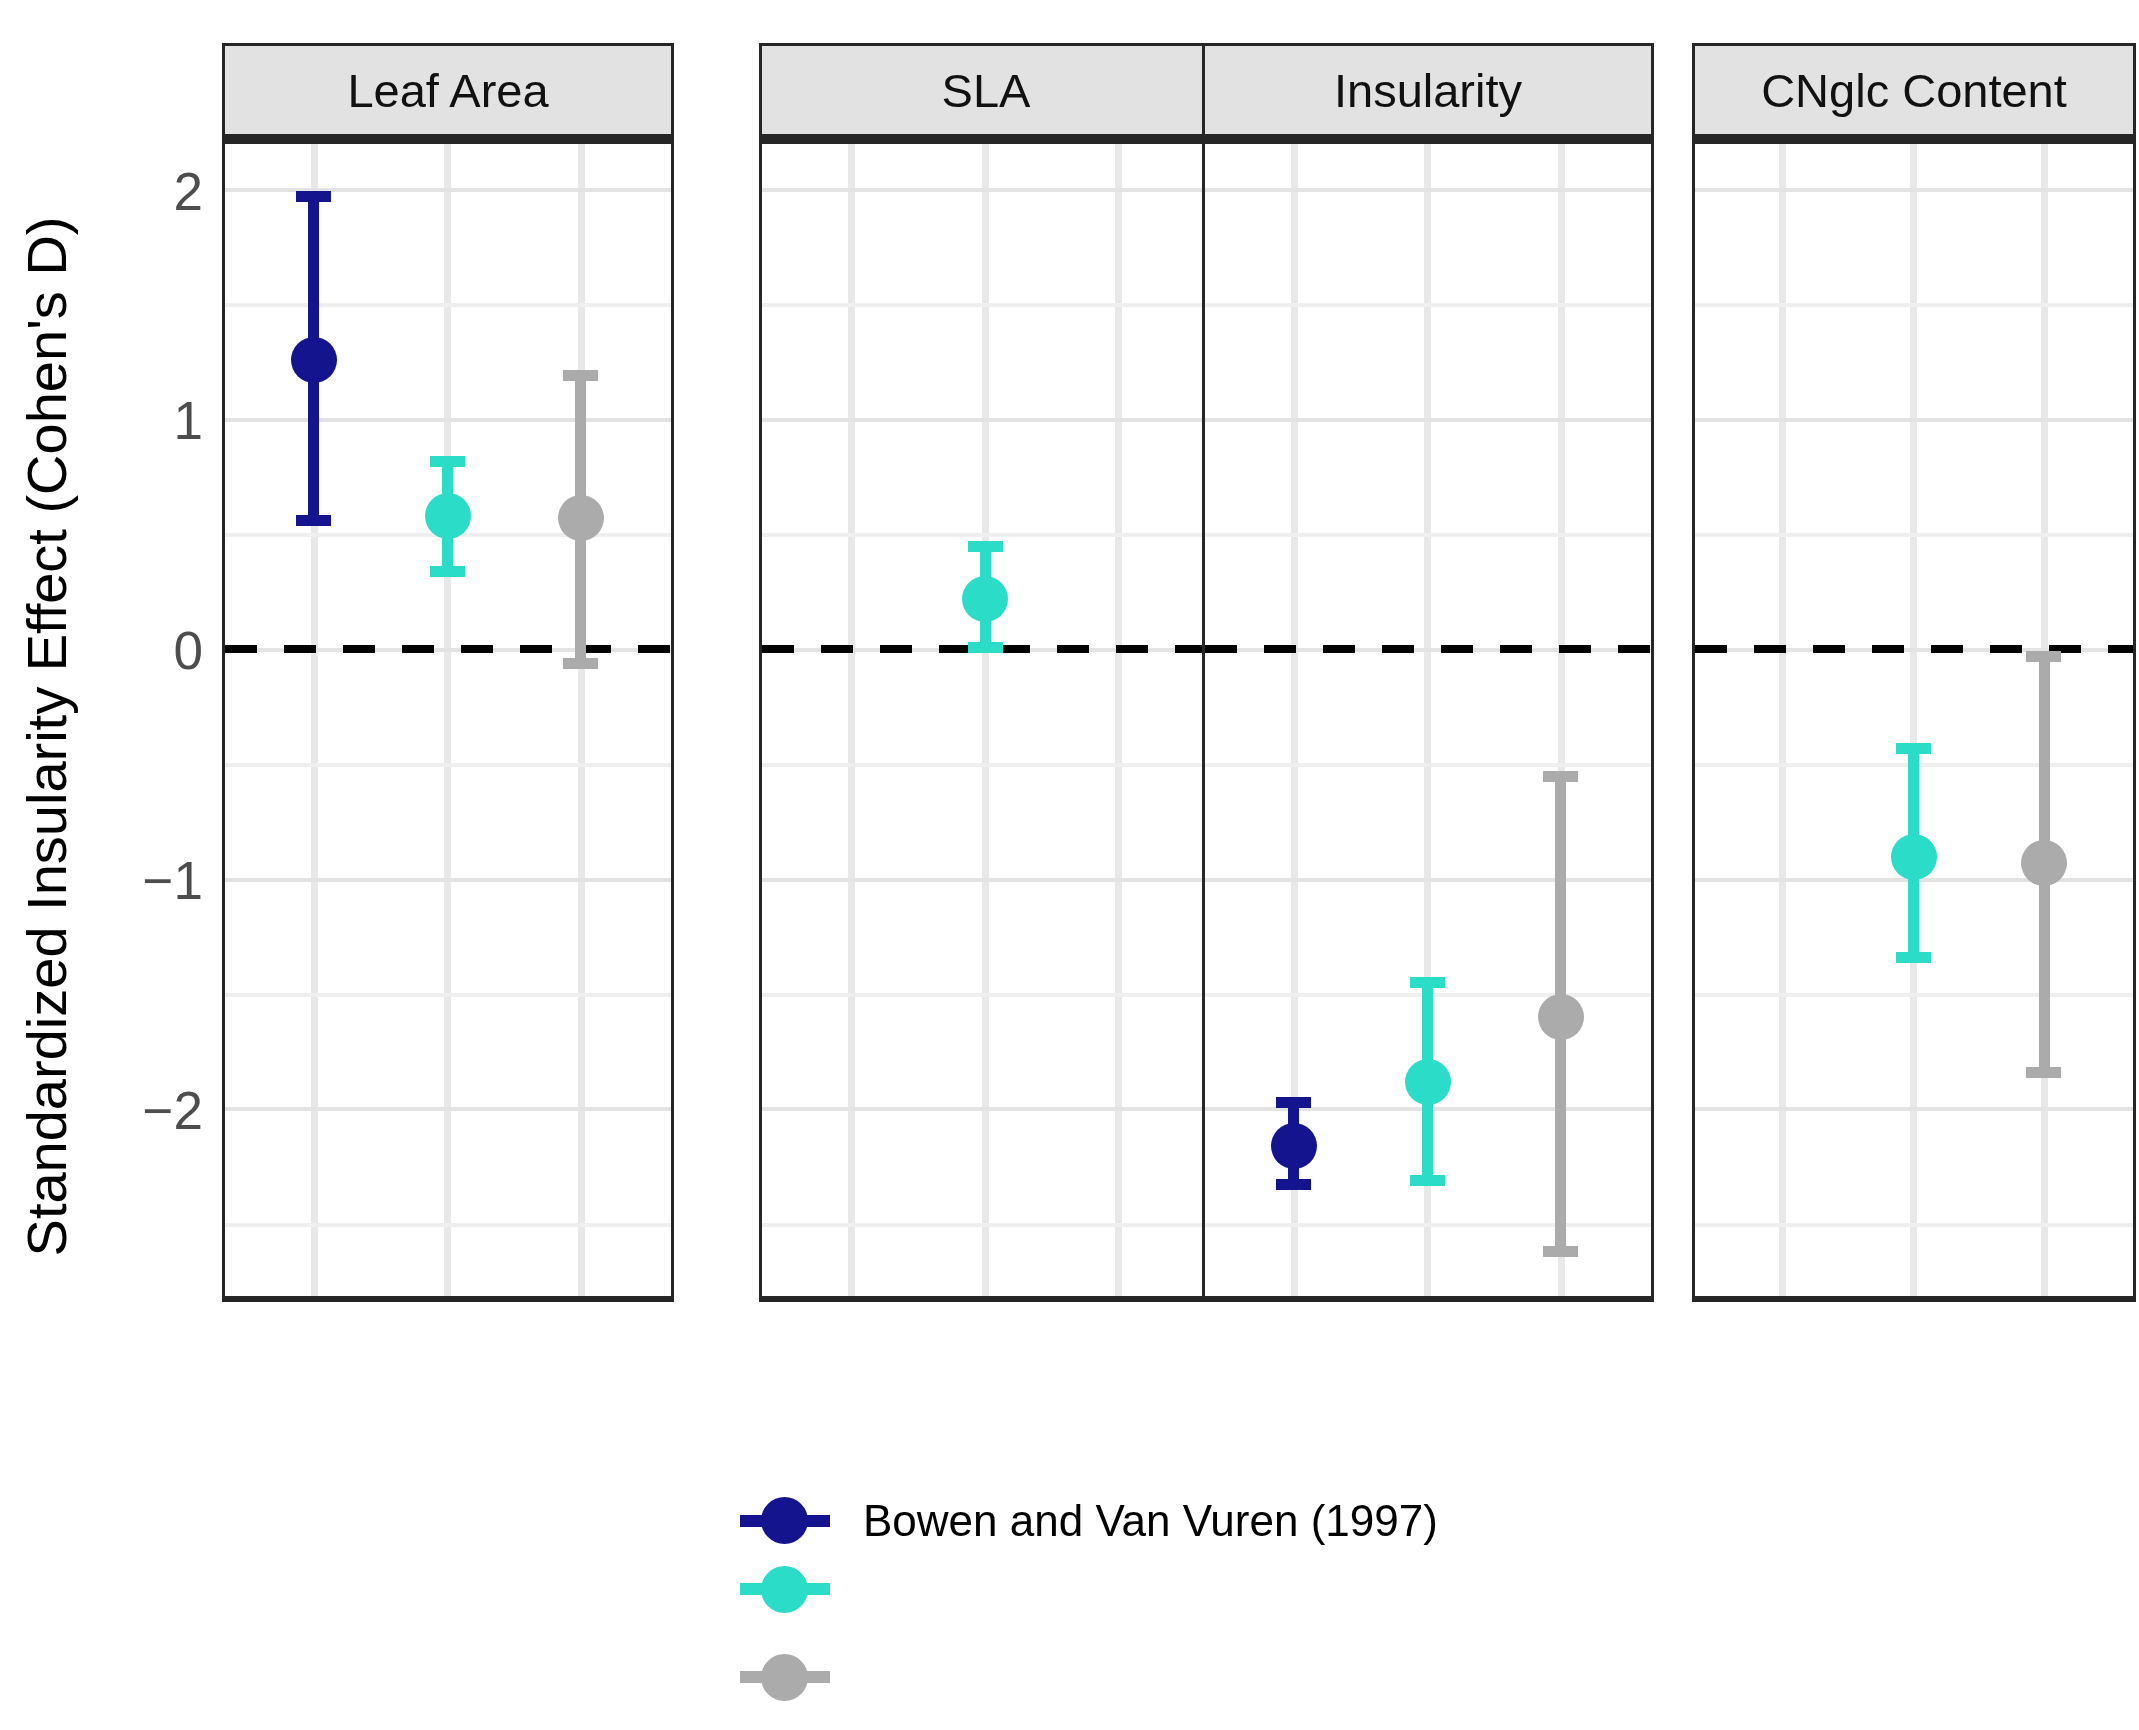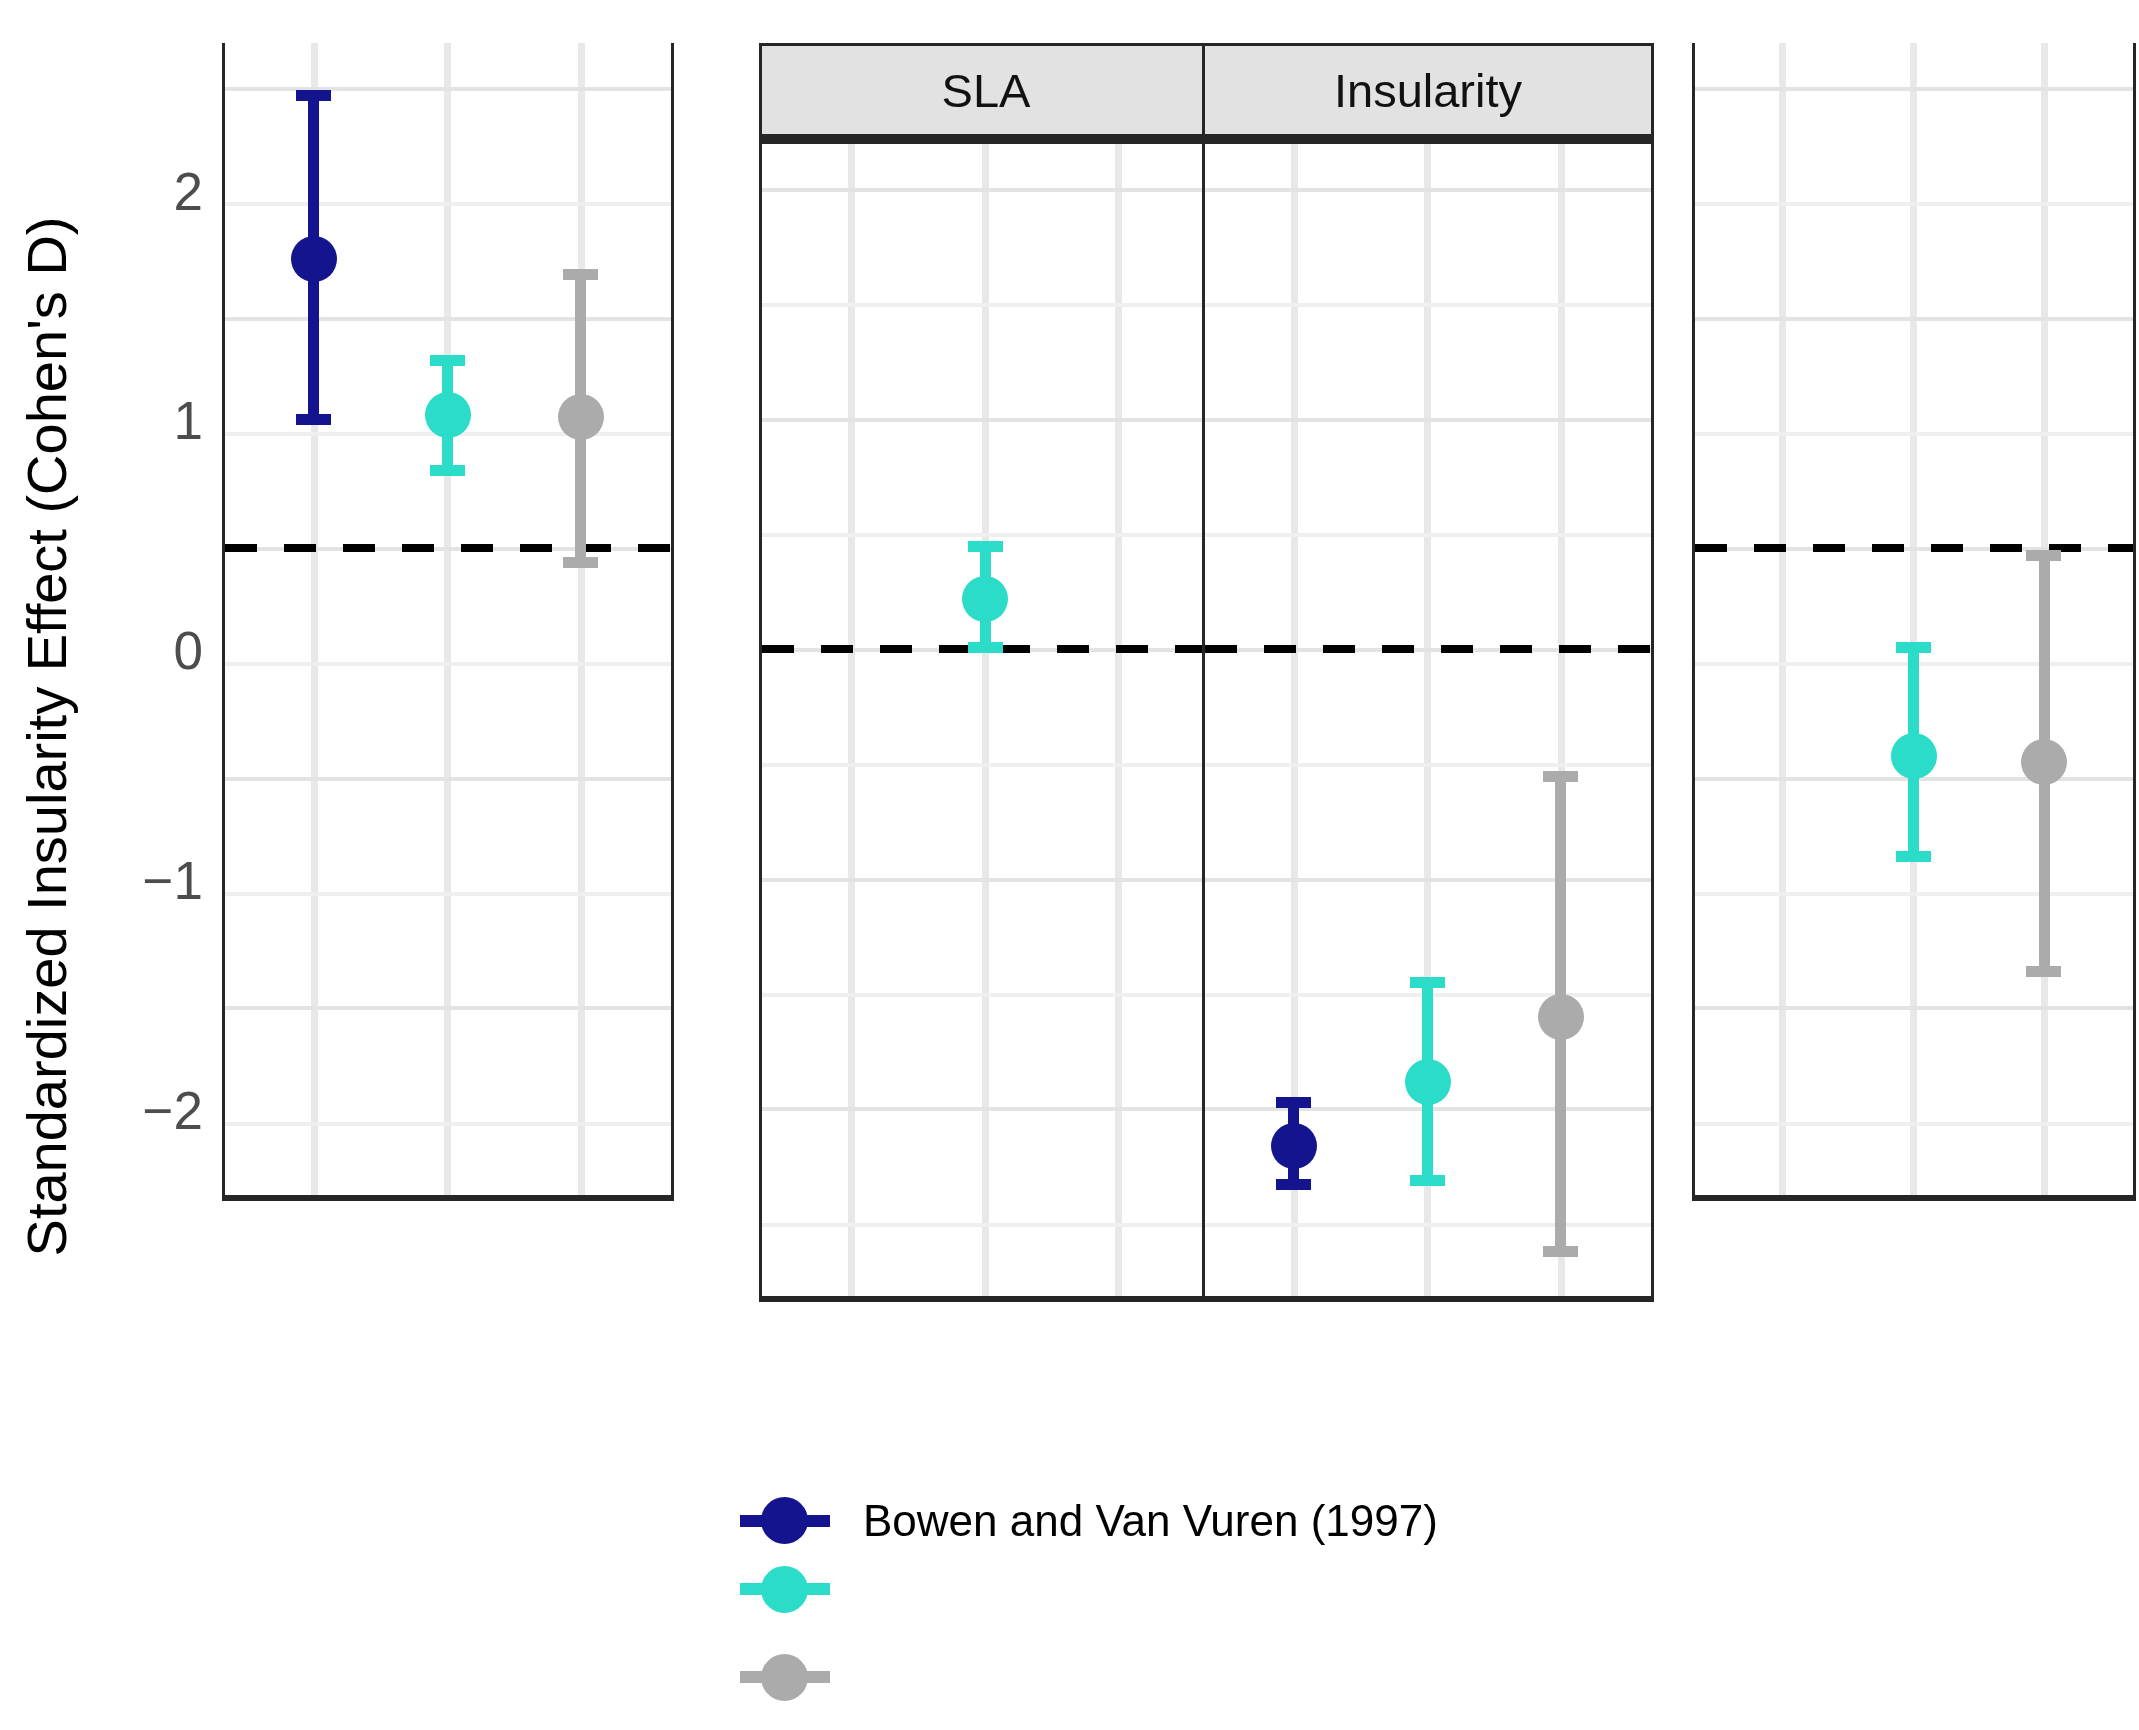--- a/index.html
+++ b/index.html
@@ -53,20 +53,21 @@
   <div class="y-axis-title">Standardized Insularity Effect (Cohen's D)</div>
   <div id="tick-labels">
       <div class="tick-label" style="top: 165px;">2</div>
       <div class="tick-label" style="top: 394px;">1</div>
       <div class="tick-label" style="top: 624px;">0</div>
       <div class="tick-label" style="top: 854px;">−1</div>
       <div class="tick-label" style="top: 1084px;">−2</div>
     </div>
   <div id="panels">
       <div class="panel" style="left: 222px; width: 452px;">
+        <div class="panel-header">Leaf Area</div>
         <div class="panel-body">
           <div class="gridline-v" style="left: 86px;"></div>
           <div class="gridline-v" style="left: 219px;"></div>
           <div class="gridline-v" style="left: 353px;"></div>
           <div class="gridline-h major" style="top: 44px;"></div>
           <div class="gridline-h major" style="top: 274px;"></div>
           <div class="gridline-h major" style="top: 504px;"></div>
           <div class="gridline-h major" style="top: 734px;"></div>
           <div class="gridline-h major" style="top: 963px;"></div>
           <div class="gridline-h minor" style="top: 159px;"></div>
@@ -137,20 +138,21 @@
           <div class="errorbar-cap" style="background: rgb(43, 220, 200); left: 205px; top: 833px;"></div>
           <div class="errorbar-cap" style="background: rgb(43, 220, 200); left: 205px; top: 1031px;"></div>
           <div class="point-marker" style="background: rgb(43, 220, 200); left: 200px; top: 915px;"></div>
           <div class="errorbar-stem" style="background: rgb(171, 171, 171); left: 350px; top: 632px; height: 476px;"></div>
           <div class="errorbar-cap" style="background: rgb(171, 171, 171); left: 338px; top: 627px;"></div>
           <div class="errorbar-cap" style="background: rgb(171, 171, 171); left: 338px; top: 1102px;"></div>
           <div class="point-marker" style="background: rgb(171, 171, 171); left: 333px; top: 850px;"></div>
         </div>
       </div>
       <div class="panel" style="left: 1692px; width: 444px;">
+        <div class="panel-header">CNglc Content</div>
         <div class="panel-body">
           <div class="gridline-v" style="left: 84px;"></div>
           <div class="gridline-v" style="left: 215px;"></div>
           <div class="gridline-v" style="left: 346px;"></div>
           <div class="gridline-h major" style="top: 44px;"></div>
           <div class="gridline-h major" style="top: 274px;"></div>
           <div class="gridline-h major" style="top: 504px;"></div>
           <div class="gridline-h major" style="top: 734px;"></div>
           <div class="gridline-h major" style="top: 963px;"></div>
           <div class="gridline-h minor" style="top: 159px;"></div>

